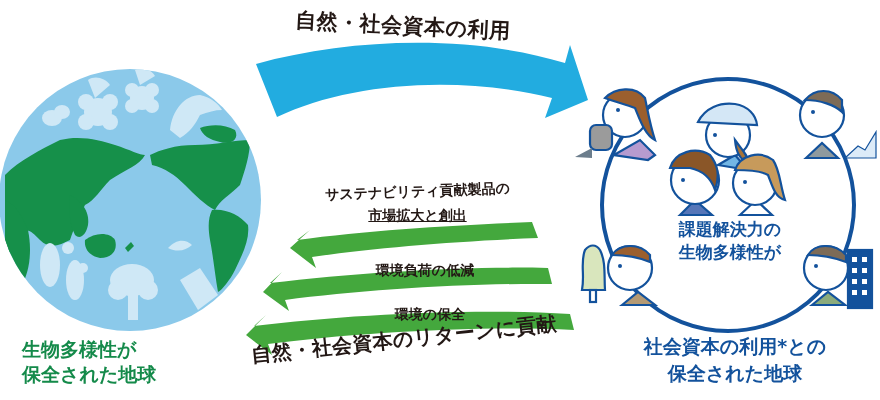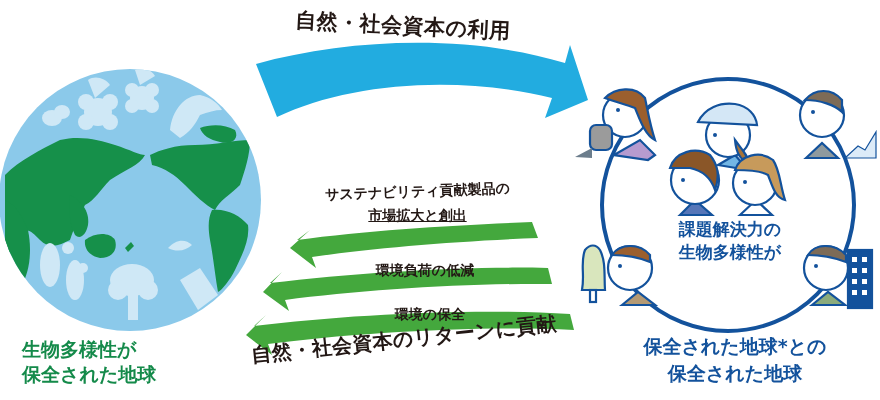--- a/index.html
+++ b/index.html
@@ -173,15 +173,15 @@
   <div>生物多様性が</div>
   <div>保全された地球</div>
 </div>
 
 <div class="label circle-caption">
   <div>課題解決力の</div>
   <div>生物多様性が</div>
 </div>
 
 <div class="label stake-caption">
-  <div>保全された地球*との</div>
+  <div>社会資本の利用*との</div>
   <div>保全された地球</div>
 </div>
 
 </body></html>

